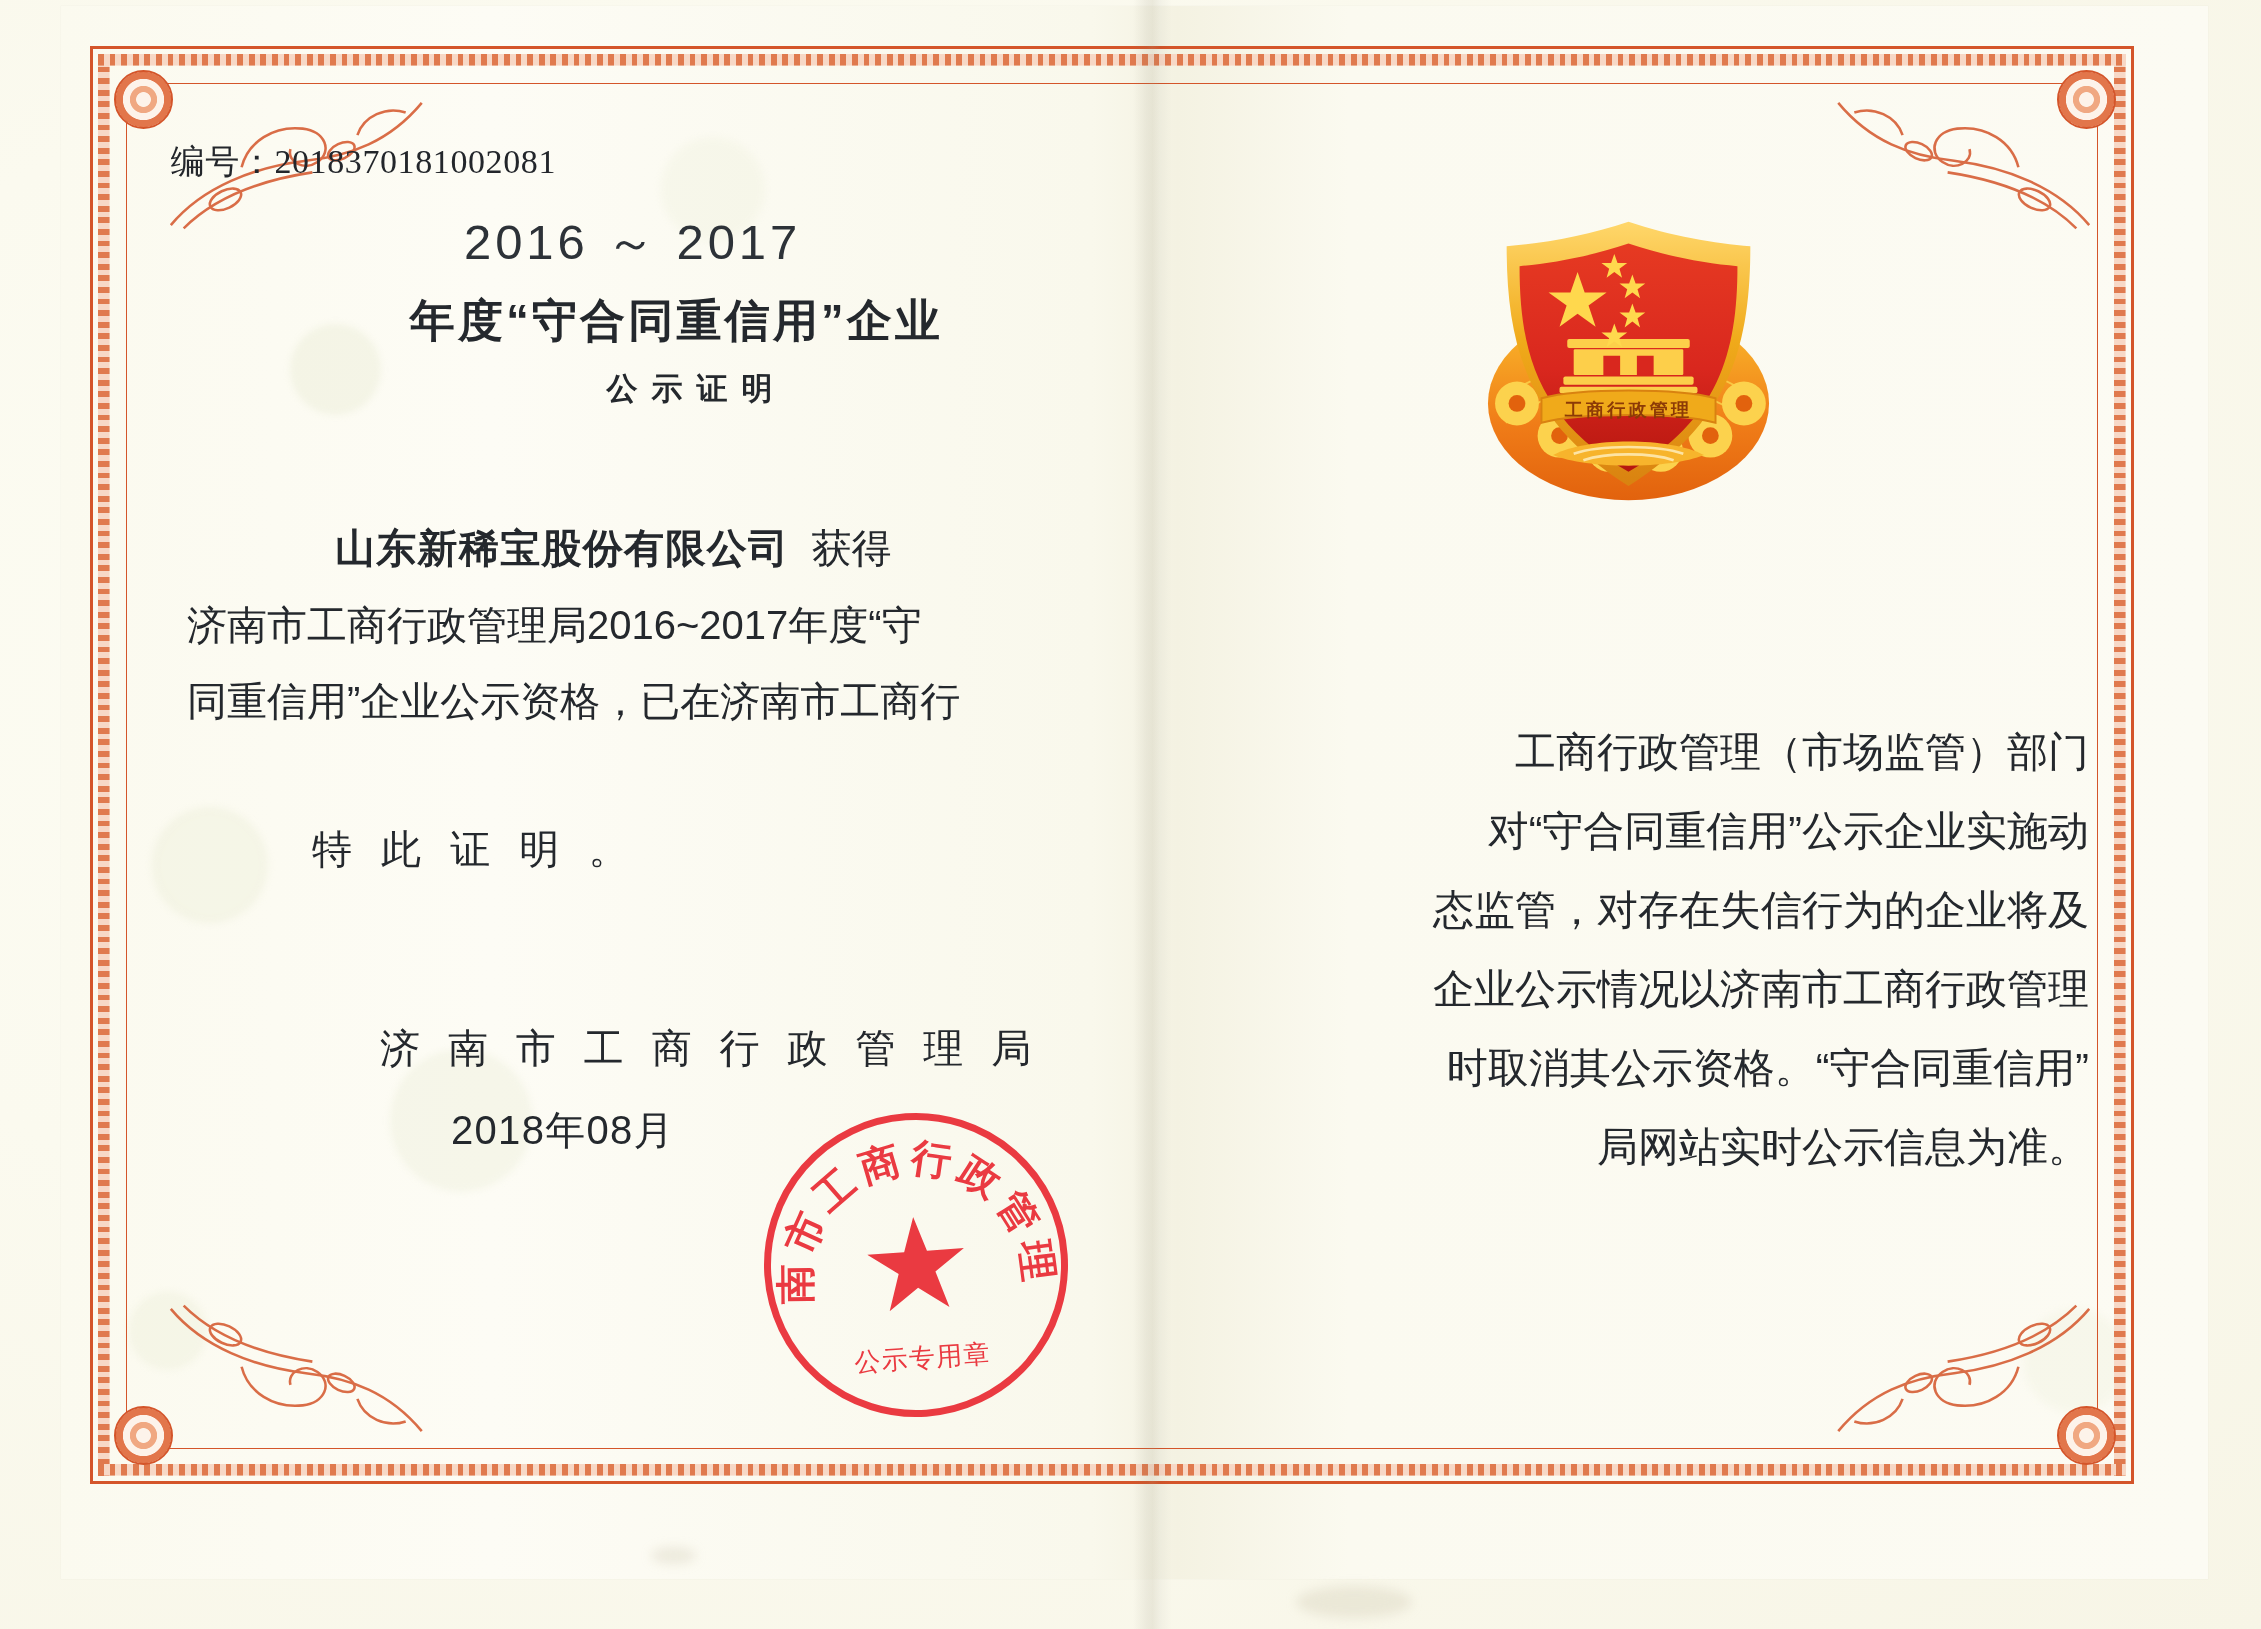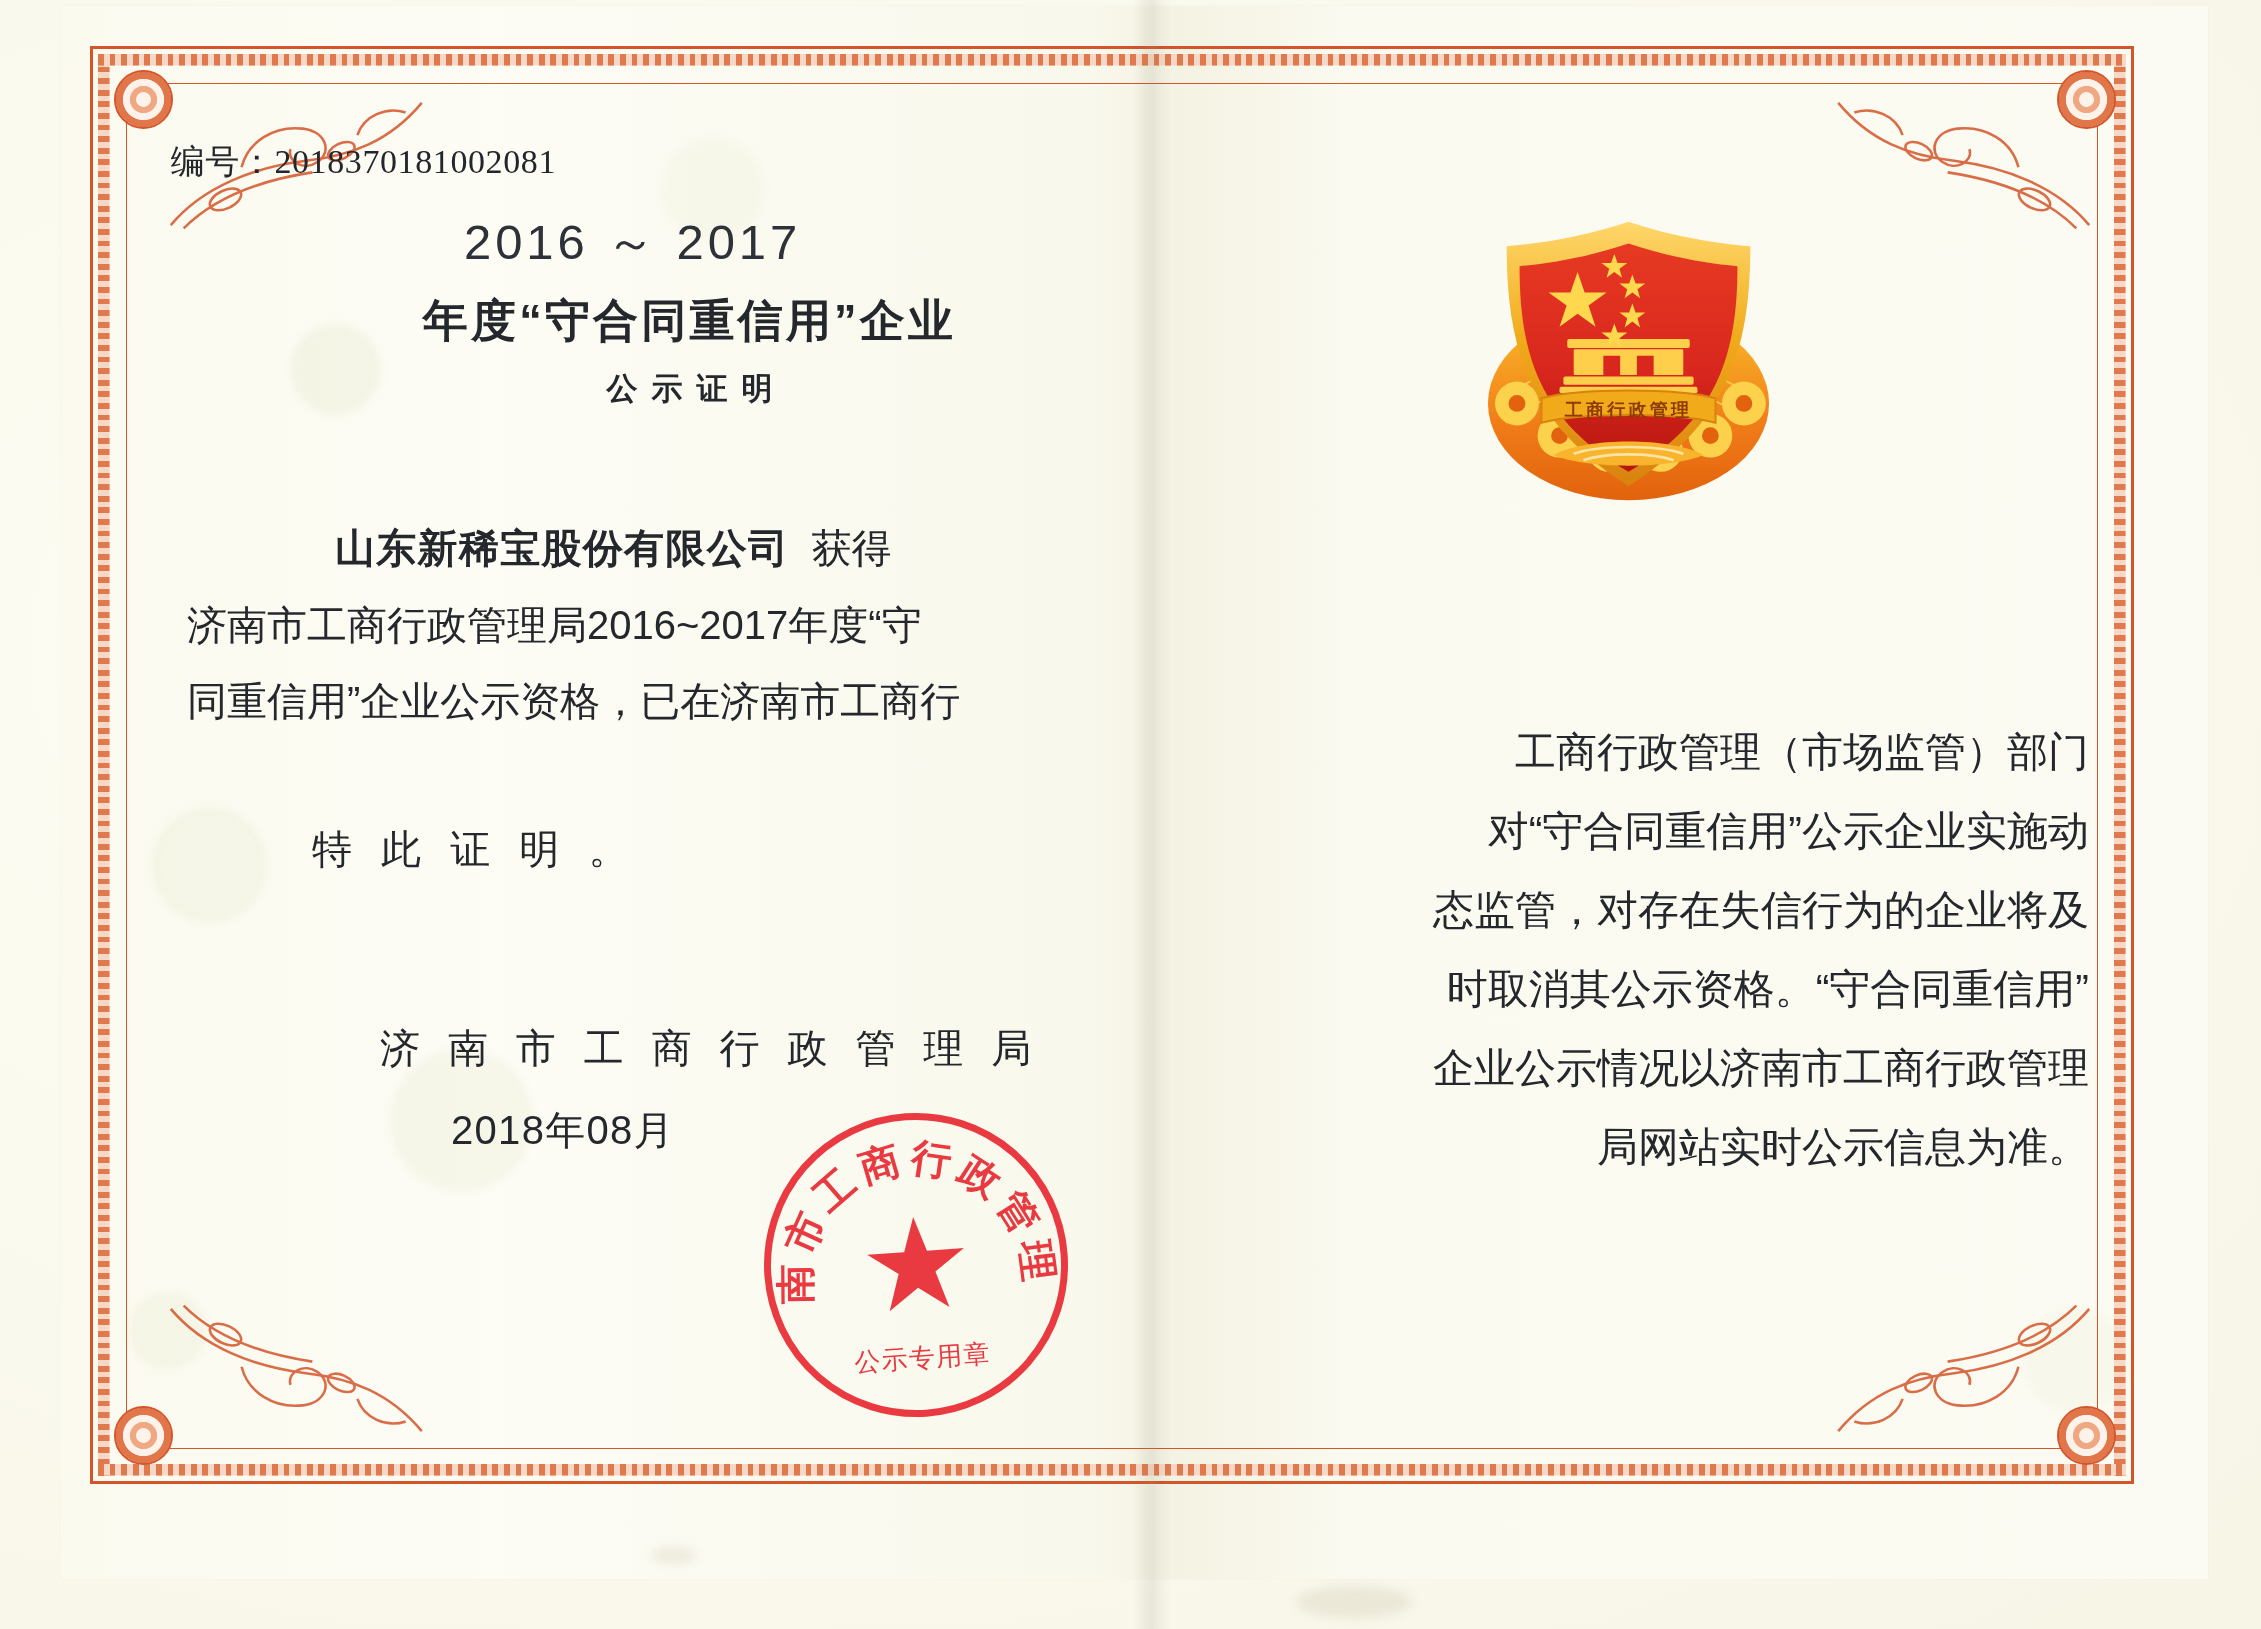--- a/index.html
+++ b/index.html
@@ -147,21 +147,21 @@
     left: 316px;
     top: 100px;
     font-family: "Liberation Sans", sans-serif;
     font-size: 49px;
     color: #2d3238;
     letter-spacing: 3.9px;
     white-space: nowrap;
   }
   #cert-title-1 {
     position: absolute;
-    left: 161px;
+    left: 148px;
     top: 181px;
     width: 761px;
     text-align: center;
     font-family: "Liberation Sans", sans-serif;
     font-weight: bold;
     font-size: 45px;
     color: #24282d;
     letter-spacing: 3.2px;
     white-space: nowrap;
   }
@@ -496,22 +496,22 @@
             <path d="M165,388 C200,376 270,376 305,388"></path>
           </g>
         </g>
       </svg>
     </div>
 
     <div id="right-text">
       <div class="right-line first">工商行政管理（市场监管）部门</div>
       <div class="right-line">对“守合同重信用”公示企业实施动</div>
       <div class="right-line">态监管，对存在失信行为的企业将及</div>
+      <div class="right-line">企业公示情况以济南市工商行政管理</div>
       <div class="right-line">时取消其公示资格。“守合同重信用”</div>
-      <div class="right-line">企业公示情况以济南市工商行政管理</div>
       <div class="right-line">局网站实时公示信息为准。</div>
     </div>
   </div>
 
   <div id="fold"></div>
 
   <div class="scan-smudge" style="left:651px;top:1547px;width:45px;height:17px;"></div>
   <div class="scan-smudge" style="left:1296px;top:1586px;width:116px;height:32px;"></div>
 
 </div>

